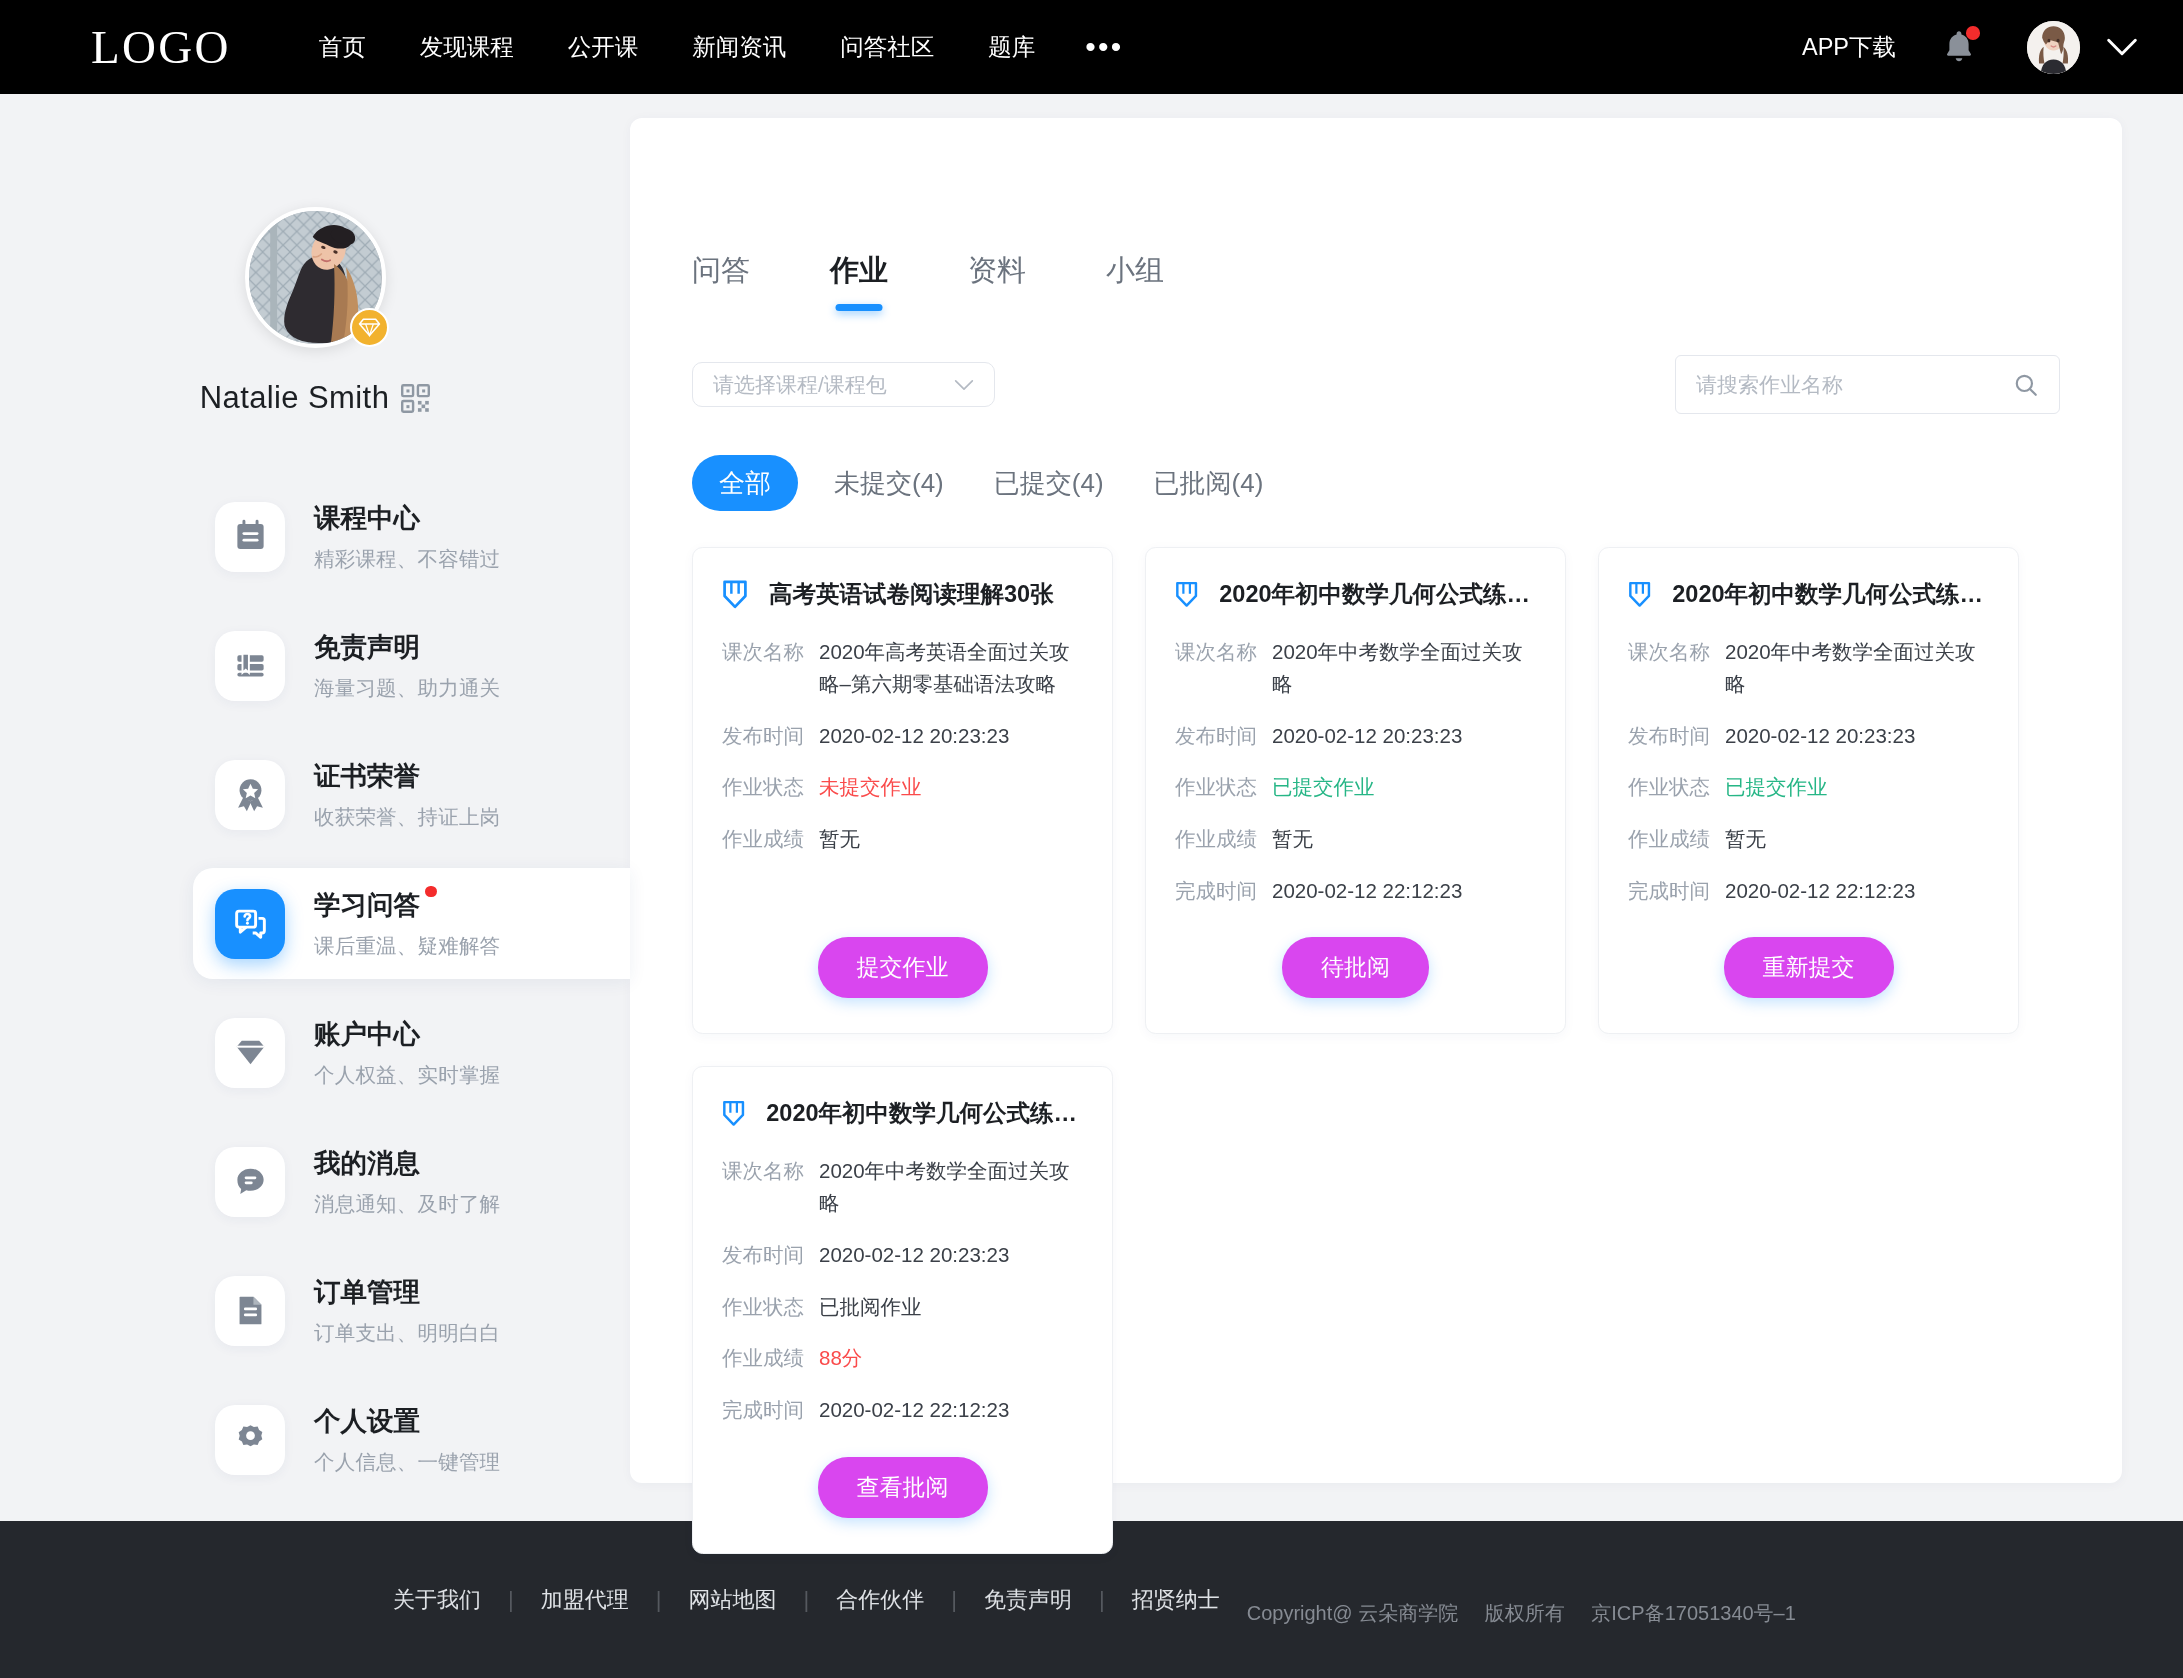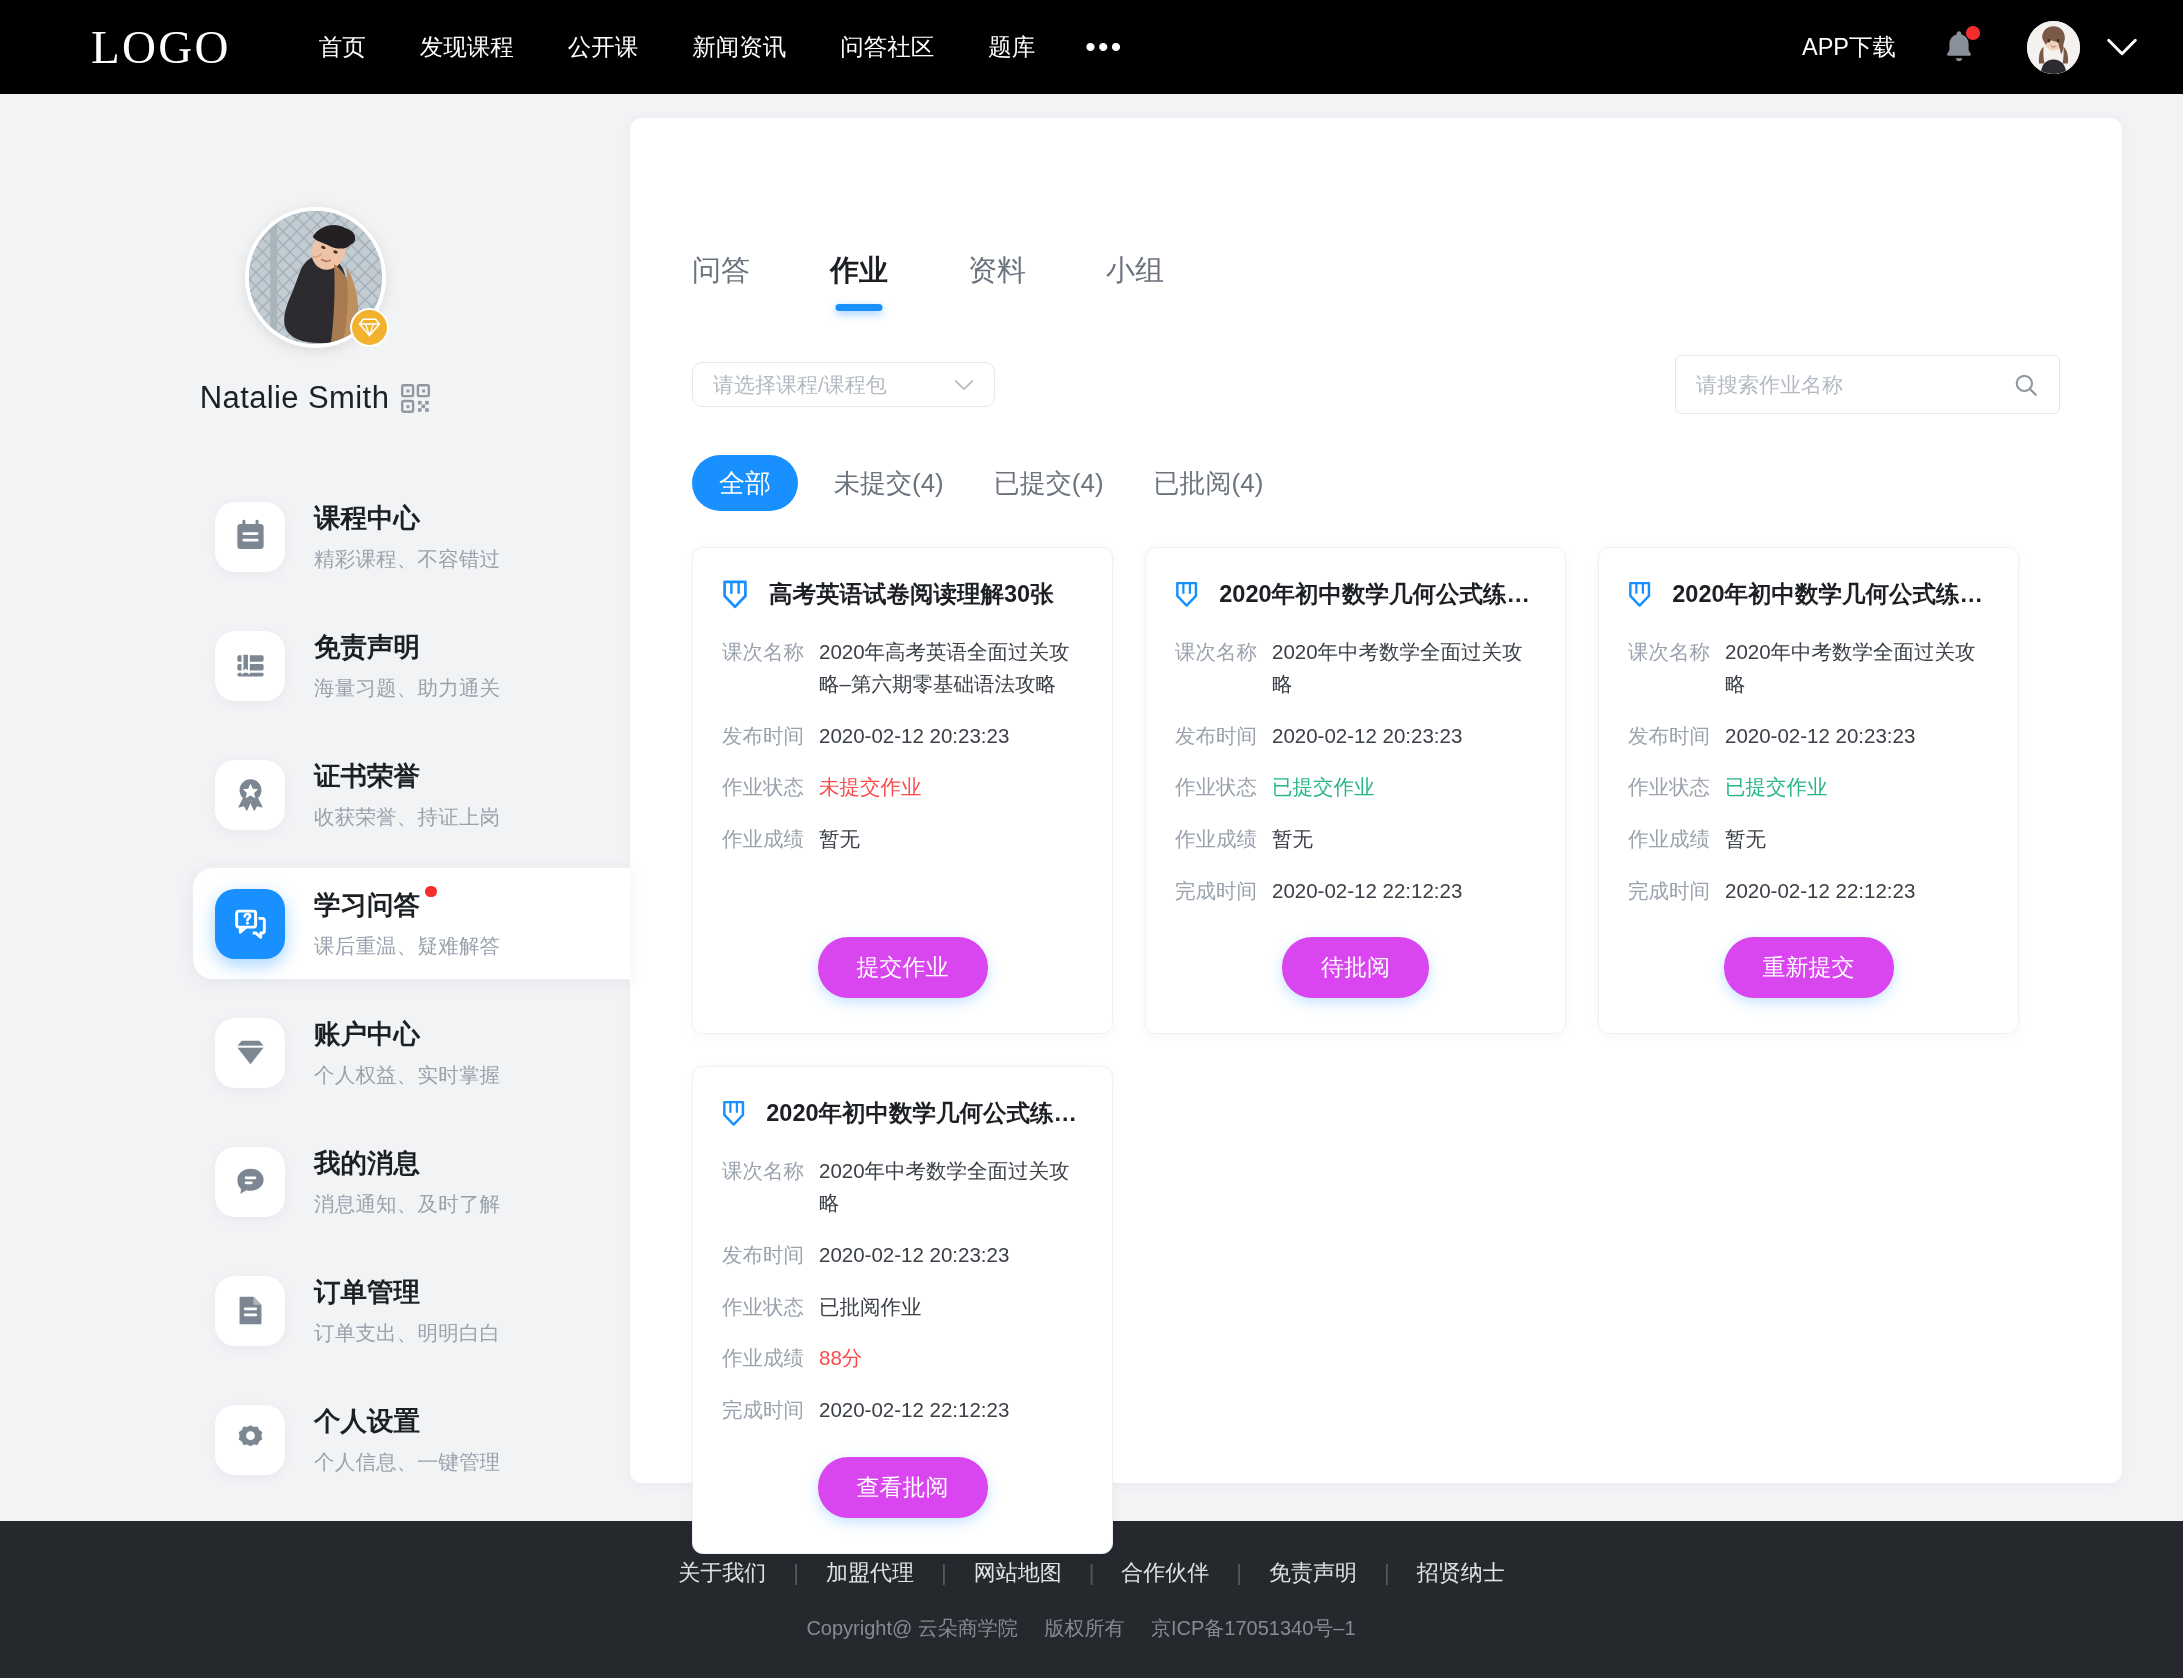--- a/index.html
+++ b/index.html
@@ -262,21 +262,21 @@
     font-size: 23px; border: none; border-radius: 30px;
     padding: 15px 39px; cursor: pointer;
     font-family: "Liberation Sans", "DejaVu Sans", sans-serif;
     box-shadow: 0 4.5px 13.6px rgba(24,144,255,0.25);
   }
 
   
   .footer {
     height: 158px;
     background: #25282d;
-    display: flex; flex-direction: column;
+    display: flex; flex-direction: row;
     align-items: center; justify-content: center;
   }
   .footer-links { display: flex; align-items: center; }
   .footer-link {
     color: #dfe2e6; font-size: 22px; padding: 0 27px; cursor: pointer;
     white-space: nowrap;
   }
   .footer-sep { color: #55595f; font-size: 22px; }
   .footer-copy {
     margin-top: 27px; color: #868b93; font-size: 20px;

